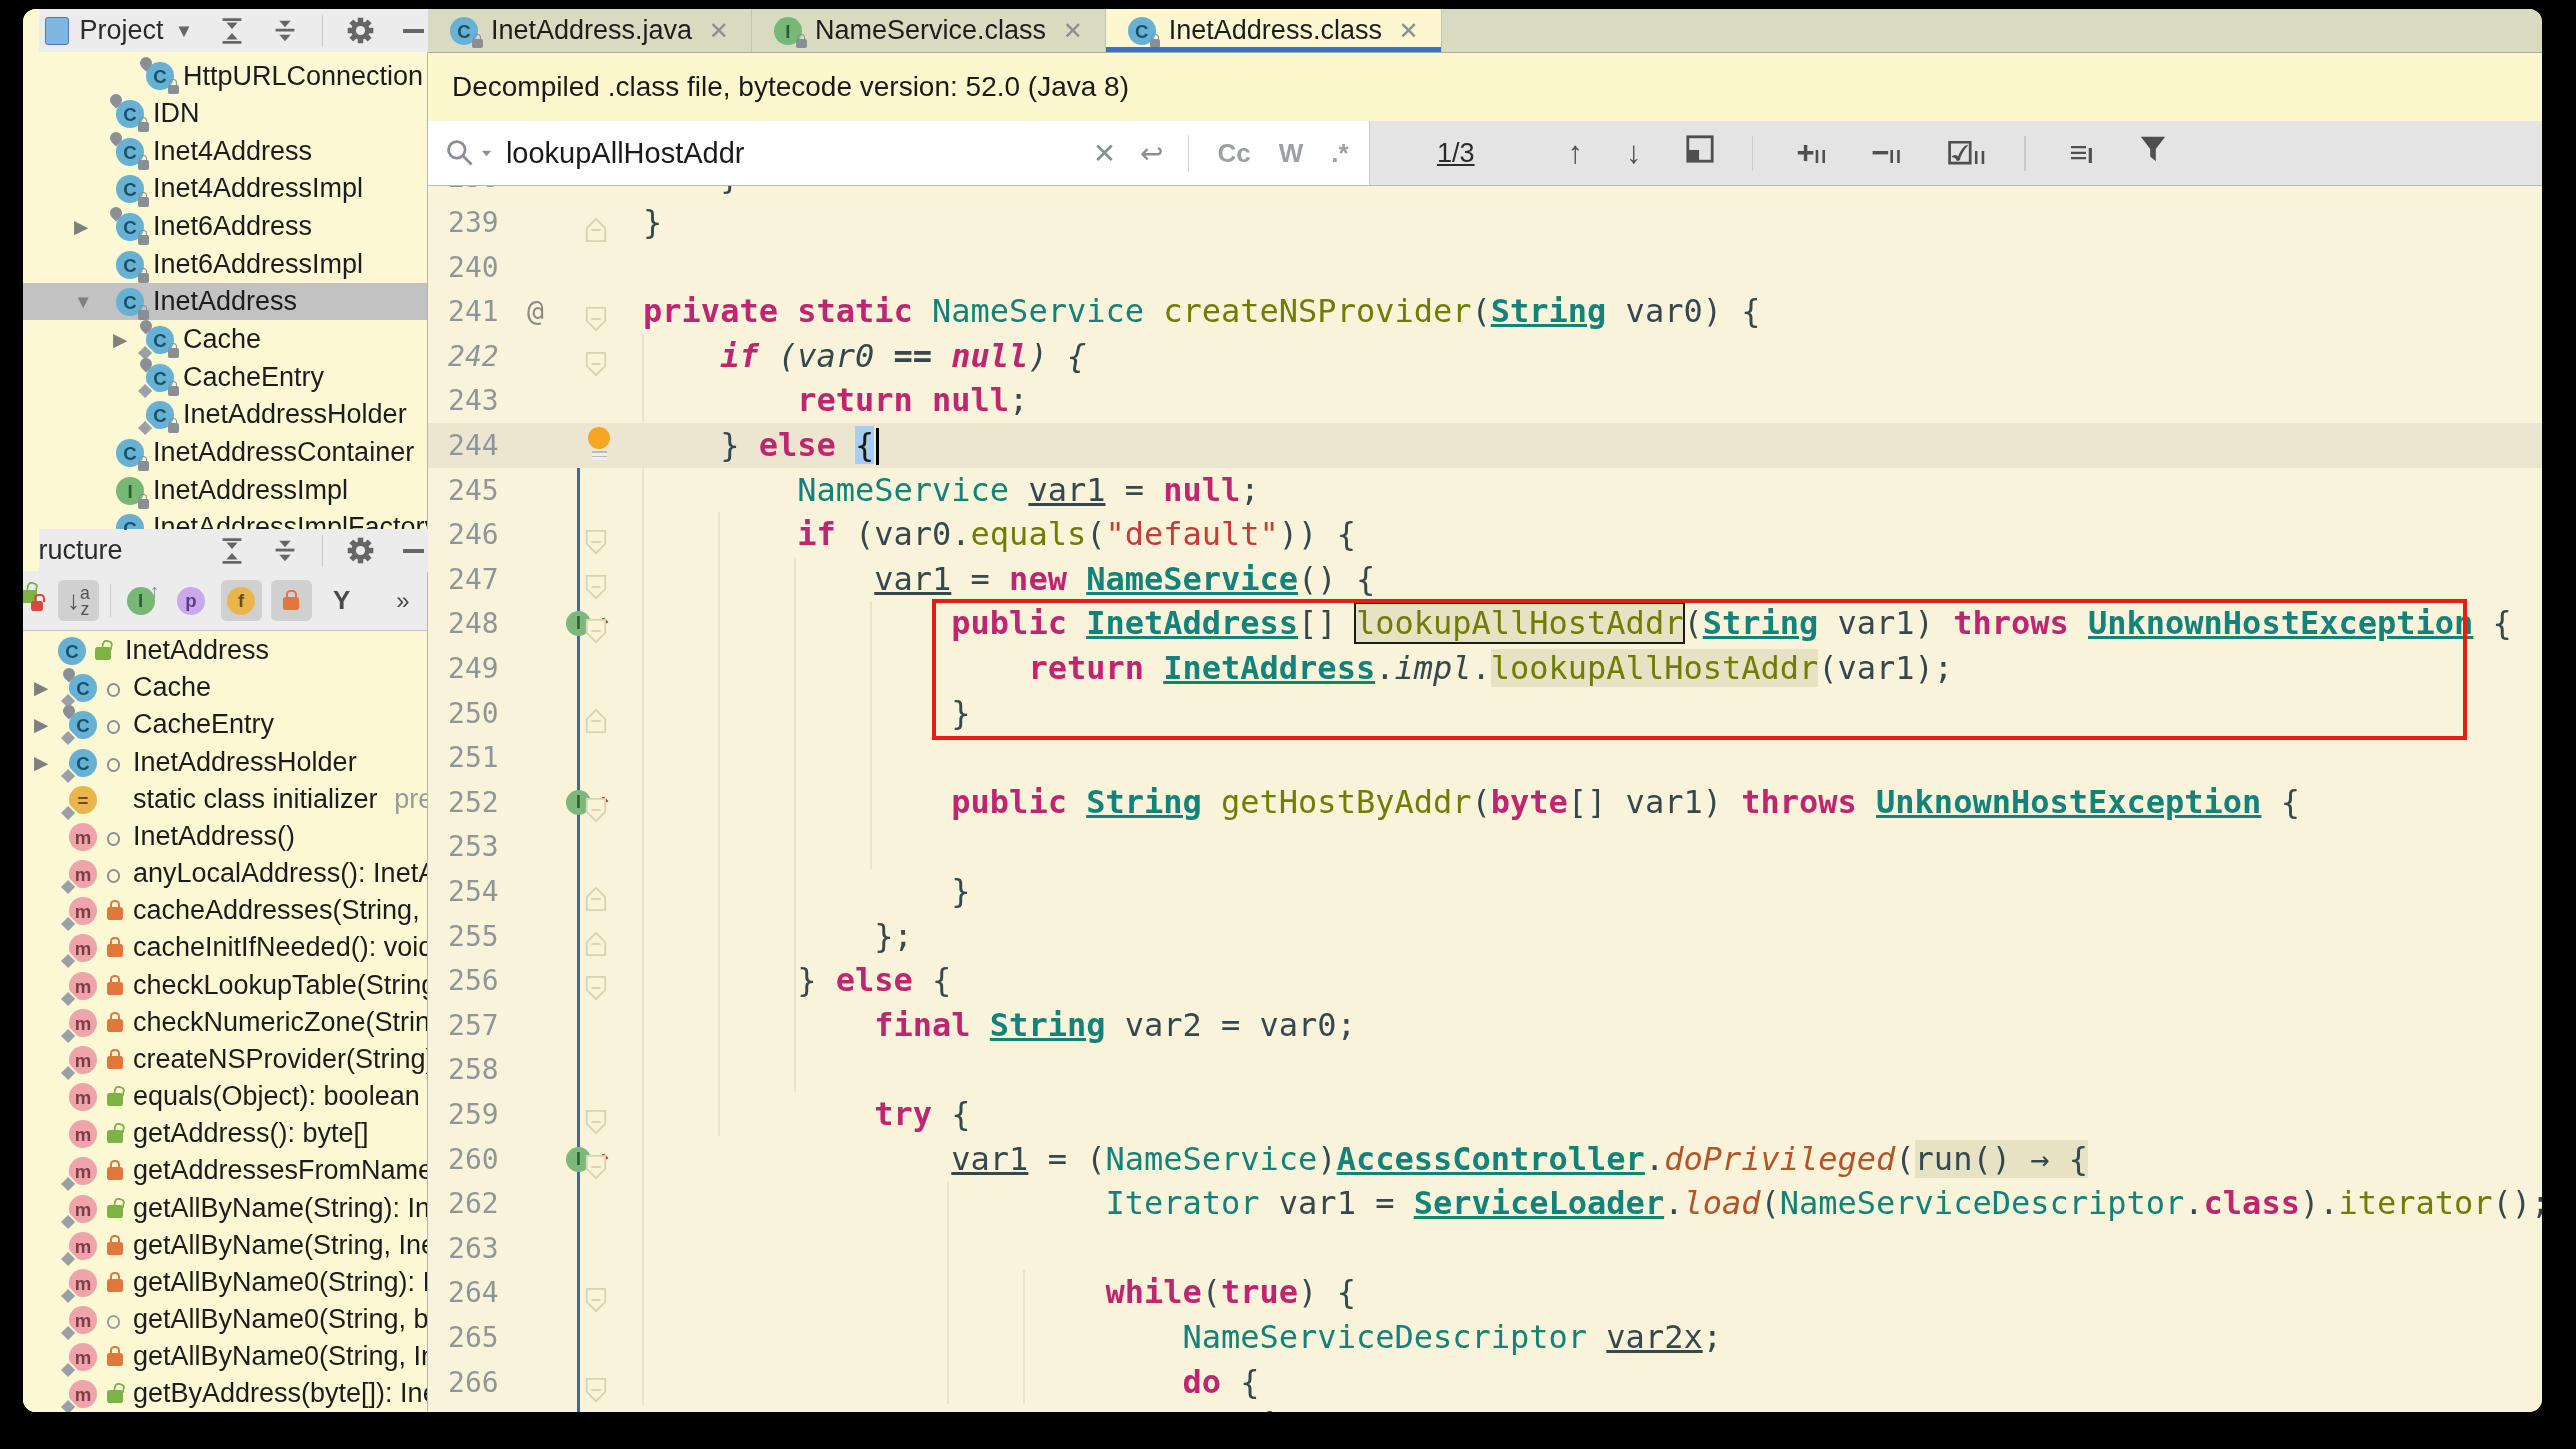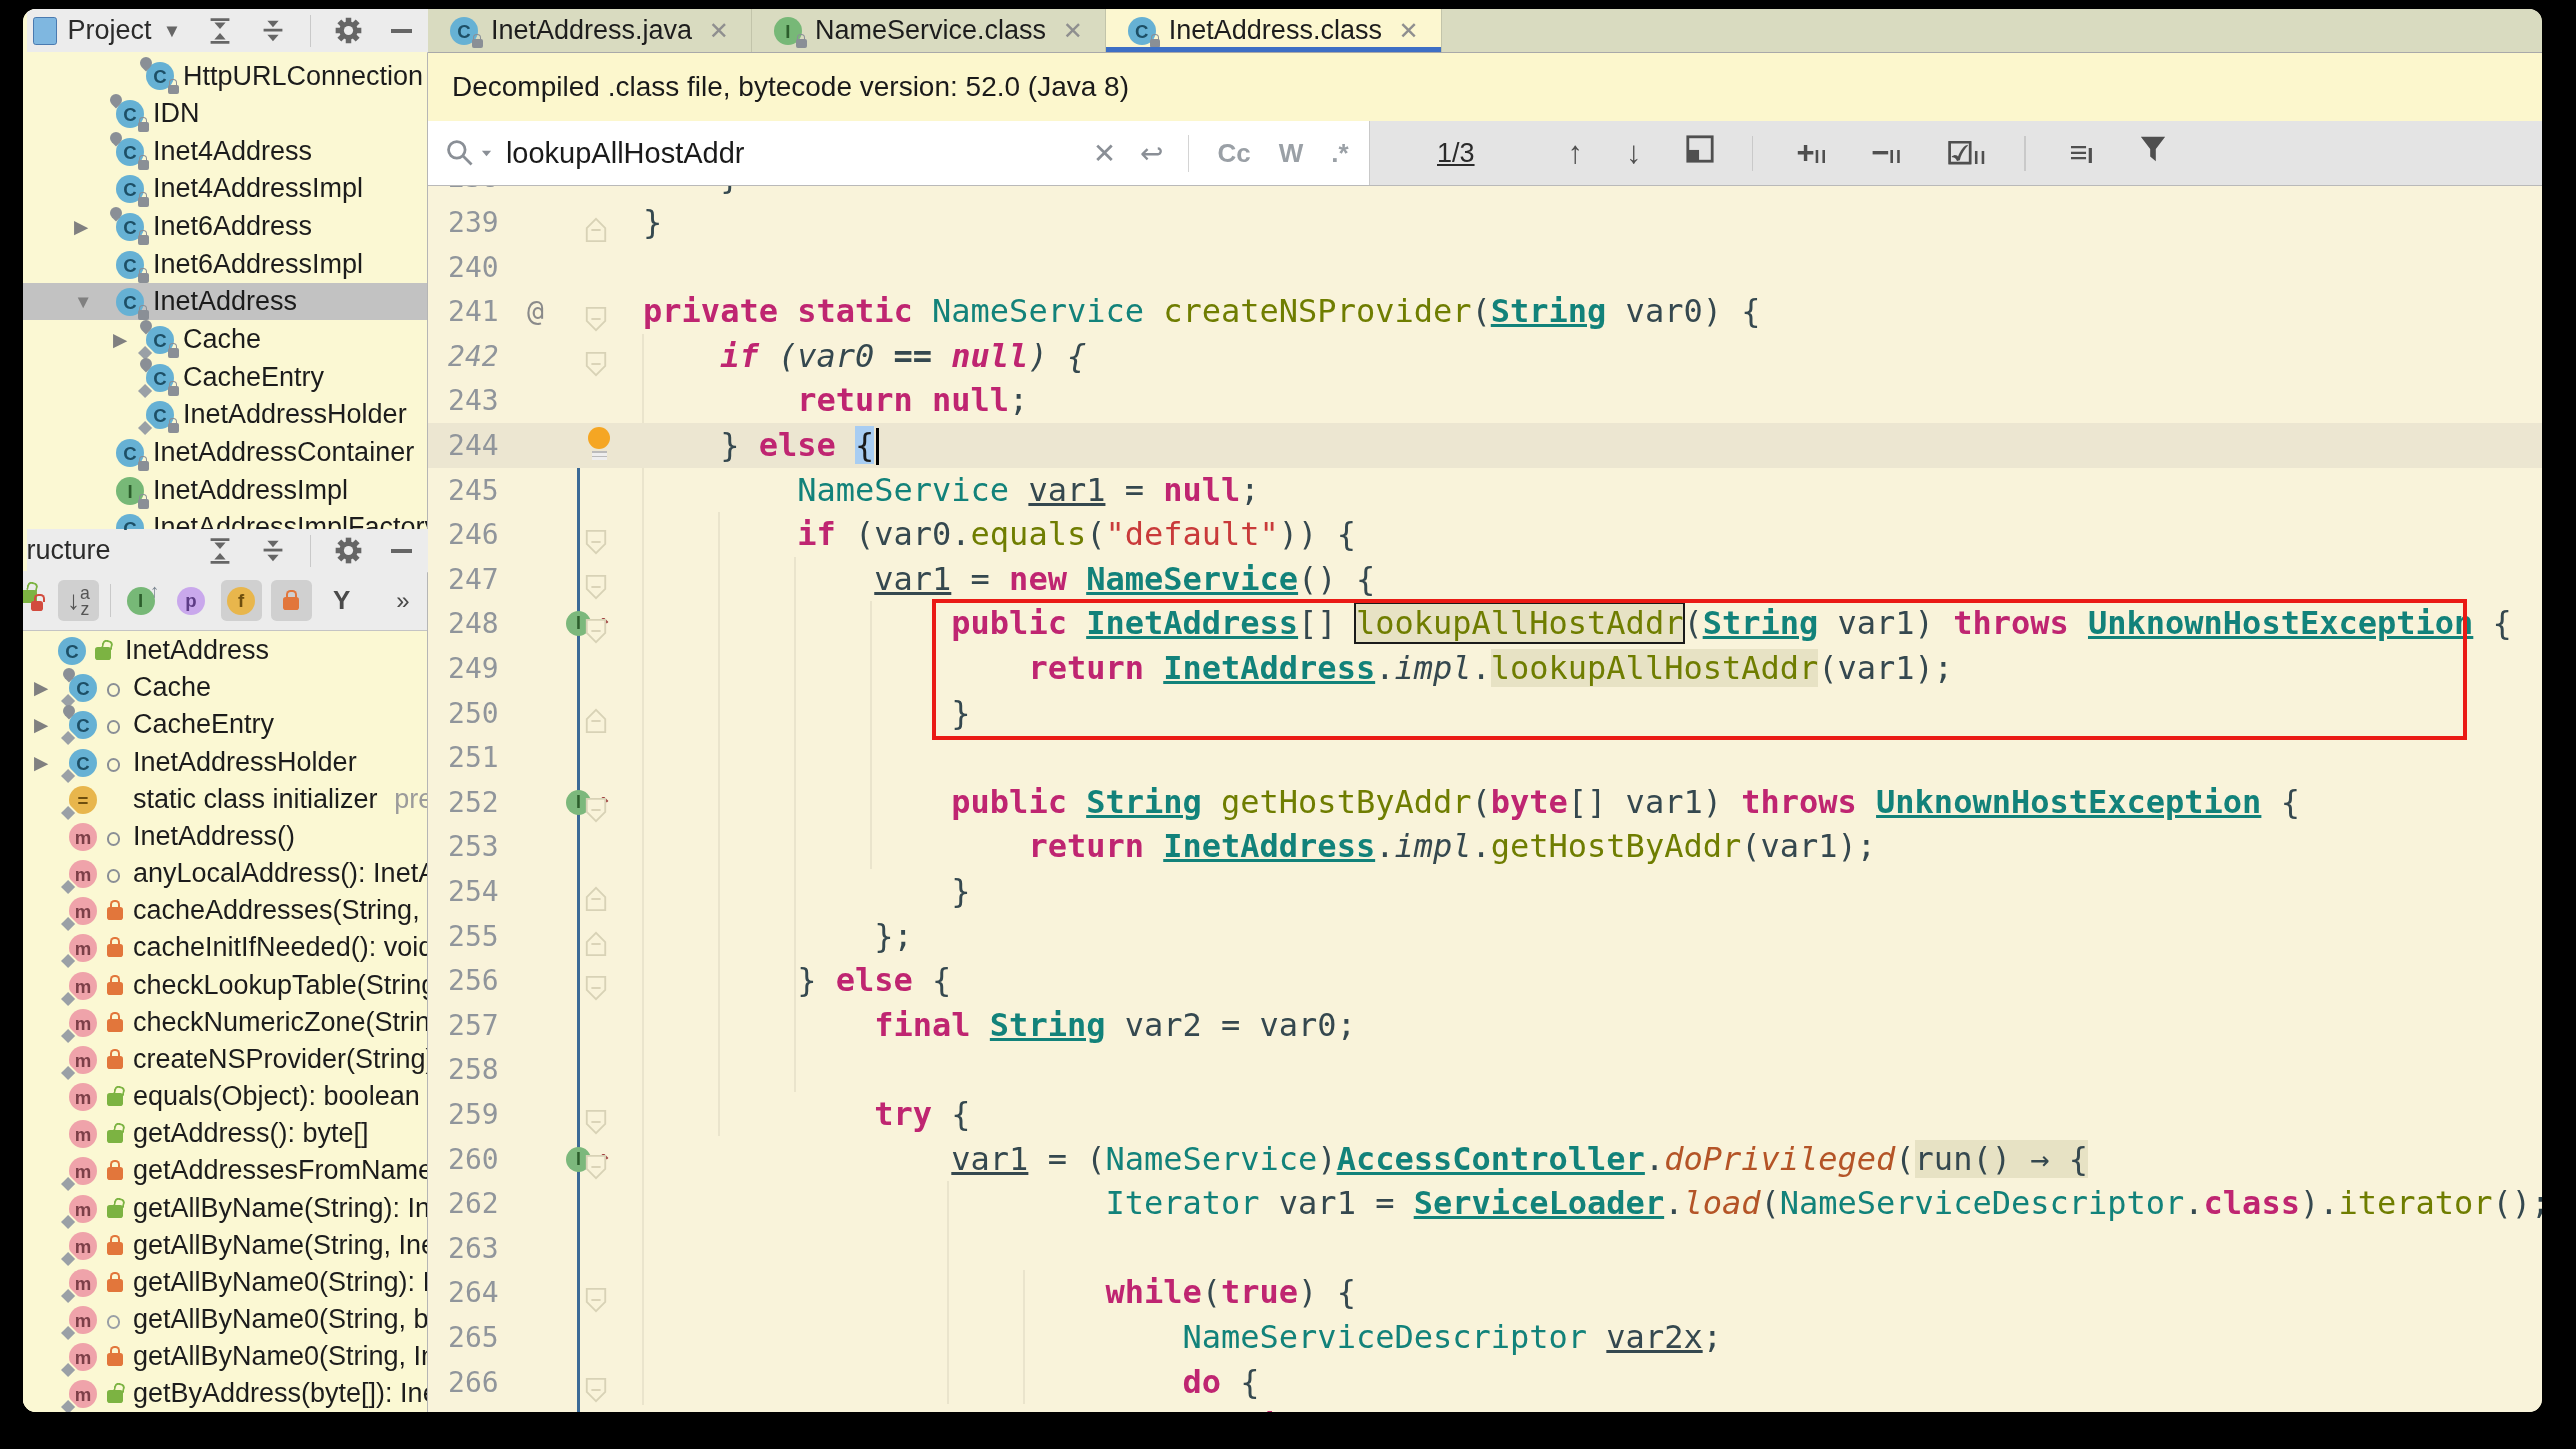--- a/index.html
+++ b/index.html
@@ -2,21 +2,21 @@
 <html style="font-size:15px"><head>
 <meta charset="utf-8">
 <style>
   html,body{margin:0;padding:0;background:#000;width:2576px;height:1450px;overflow:hidden;
     font-family:"Liberation Sans",sans-serif;}
   #win{position:absolute;left:23px;top:9.3px;width:2519px;height:1403px;background:#f9f3da;
     border-radius:13px;overflow:hidden;}
   
   #leftcol{position:absolute;left:0;top:0;width:404px;height:100%;border-right:0.9px solid #b5b5b5;
     background:#fbf8d3;}
-  .pane-header{position:absolute;left:4px;width:100%;height:43px;background:#ececec;
+  .pane-header{position:absolute;left:16px;width:100%;height:43px;background:#ececec;
     border-bottom:0.9px solid #c4c4c4;display:flex;align-items:center;overflow:hidden;justify-content:flex-end;}
   .pane-title{font-size:27px;color:#2b2b2b;}
   .hdr-chev{font-size:18.6px;color:#666;margin-left:11px;}
   .hdr-icons{margin-left:auto;display:flex;align-items:center;gap:20.4px;padding-right:13px;}
   .hdr-btn{width:33px;height:33px;display:flex;align-items:center;justify-content:center;}
   .hdr-sep{width:0.9px;height:32px;background:#c9c9c9;}
   #proj-chip{width:22px;height:26px;background:#7fb7e0;border:1.9px solid #4a7ab0;border-radius:2.8px;
     margin-left:5.6px;margin-right:11px;}
   #project-tree{position:absolute;left:0;top:43px;width:404px;height:478px;overflow:hidden;background:#fbf8d3;}
   .trow{position:absolute;left:0;width:404px;height:37px;display:flex;align-items:center;
@@ -501,21 +501,21 @@
           <div class="eline" style="top: 460px;"><span class="lnum">249</span><span class="codeln">                        <span class="kw">return</span><span class="pln"> </span><span class="clsb">InetAddress</span><span class="pln">.</span><span class="itl">impl</span><span class="pln">.</span><span class="match">lookupAllHostAddr</span><span class="pln">(var1);</span></span></div>
           <div class="eline" style="top: 505px;"><span class="lnum">250</span><span class="fmark"><svg width="24" height="26" viewBox="0 0 26 28">
                 <path d="M3 26h20v-14L13 2 3 12z" fill="#f9f3da" stroke="#d8d2b6" stroke-width="2"></path>
                 <path d="M8 14h10" stroke="#d8d2b6" stroke-width="2"></path>
               </svg></span><span class="codeln">                    <span class="pln">}</span></span></div>
           <div class="eline" style="top: 549px;"><span class="lnum">251</span><span class="codeln"></span></div>
           <div class="eline" style="top: 594px;"><span class="lnum">252</span><span class="gimpl">I</span><span class="garrow">↑</span><span class="fmark"><svg width="24" height="26" viewBox="0 0 26 28">
                 <path d="M3 2h20v14L13 26 3 16z" fill="#f9f3da" stroke="#d8d2b6" stroke-width="2"></path>
                 <path d="M8 14h10" stroke="#d8d2b6" stroke-width="2"></path>
               </svg></span><span class="codeln">                    <span class="kw">public</span><span class="pln"> </span><span class="clsb">String</span><span class="pln"> </span><span class="mtd">getHostByAddr</span><span class="pln">(</span><span class="kw">byte</span><span class="pln">[] var1) </span><span class="kw">throws</span><span class="pln"> </span><span class="clsb">UnknownHostException</span><span class="pln"> {</span></span></div>
-          <div class="eline" style="top: 638px;"><span class="lnum">253</span><span class="codeln">                        <span class="kw">return</span><span class="pln"> </span><span class="clsb">InetAddress</span><span class="pln">.</span><span class="itl">impl</span><span class="pln">.</span><span class="mtd">getHostByAddr</span><span class="pln">(var1);</span></span></div>
+          <div class="eline" style="top: 638px;"><span class="lnum">253</span></div>
           <div class="eline" style="top: 683px;"><span class="lnum">254</span><span class="fmark"><svg width="24" height="26" viewBox="0 0 26 28">
                 <path d="M3 26h20v-14L13 2 3 12z" fill="#f9f3da" stroke="#d8d2b6" stroke-width="2"></path>
                 <path d="M8 14h10" stroke="#d8d2b6" stroke-width="2"></path>
               </svg></span><span class="codeln">                    <span class="pln">}</span></span></div>
           <div class="eline" style="top: 728px;"><span class="lnum">255</span><span class="fmark"><svg width="24" height="26" viewBox="0 0 26 28">
                 <path d="M3 26h20v-14L13 2 3 12z" fill="#f9f3da" stroke="#d8d2b6" stroke-width="2"></path>
                 <path d="M8 14h10" stroke="#d8d2b6" stroke-width="2"></path>
               </svg></span><span class="codeln">                <span class="pln">};</span></span></div>
           <div class="eline" style="top: 772px;"><span class="lnum">256</span><span class="fmark"><svg width="24" height="26" viewBox="0 0 26 28">
                 <path d="M3 2h20v14L13 26 3 16z" fill="#f9f3da" stroke="#d8d2b6" stroke-width="2"></path>

